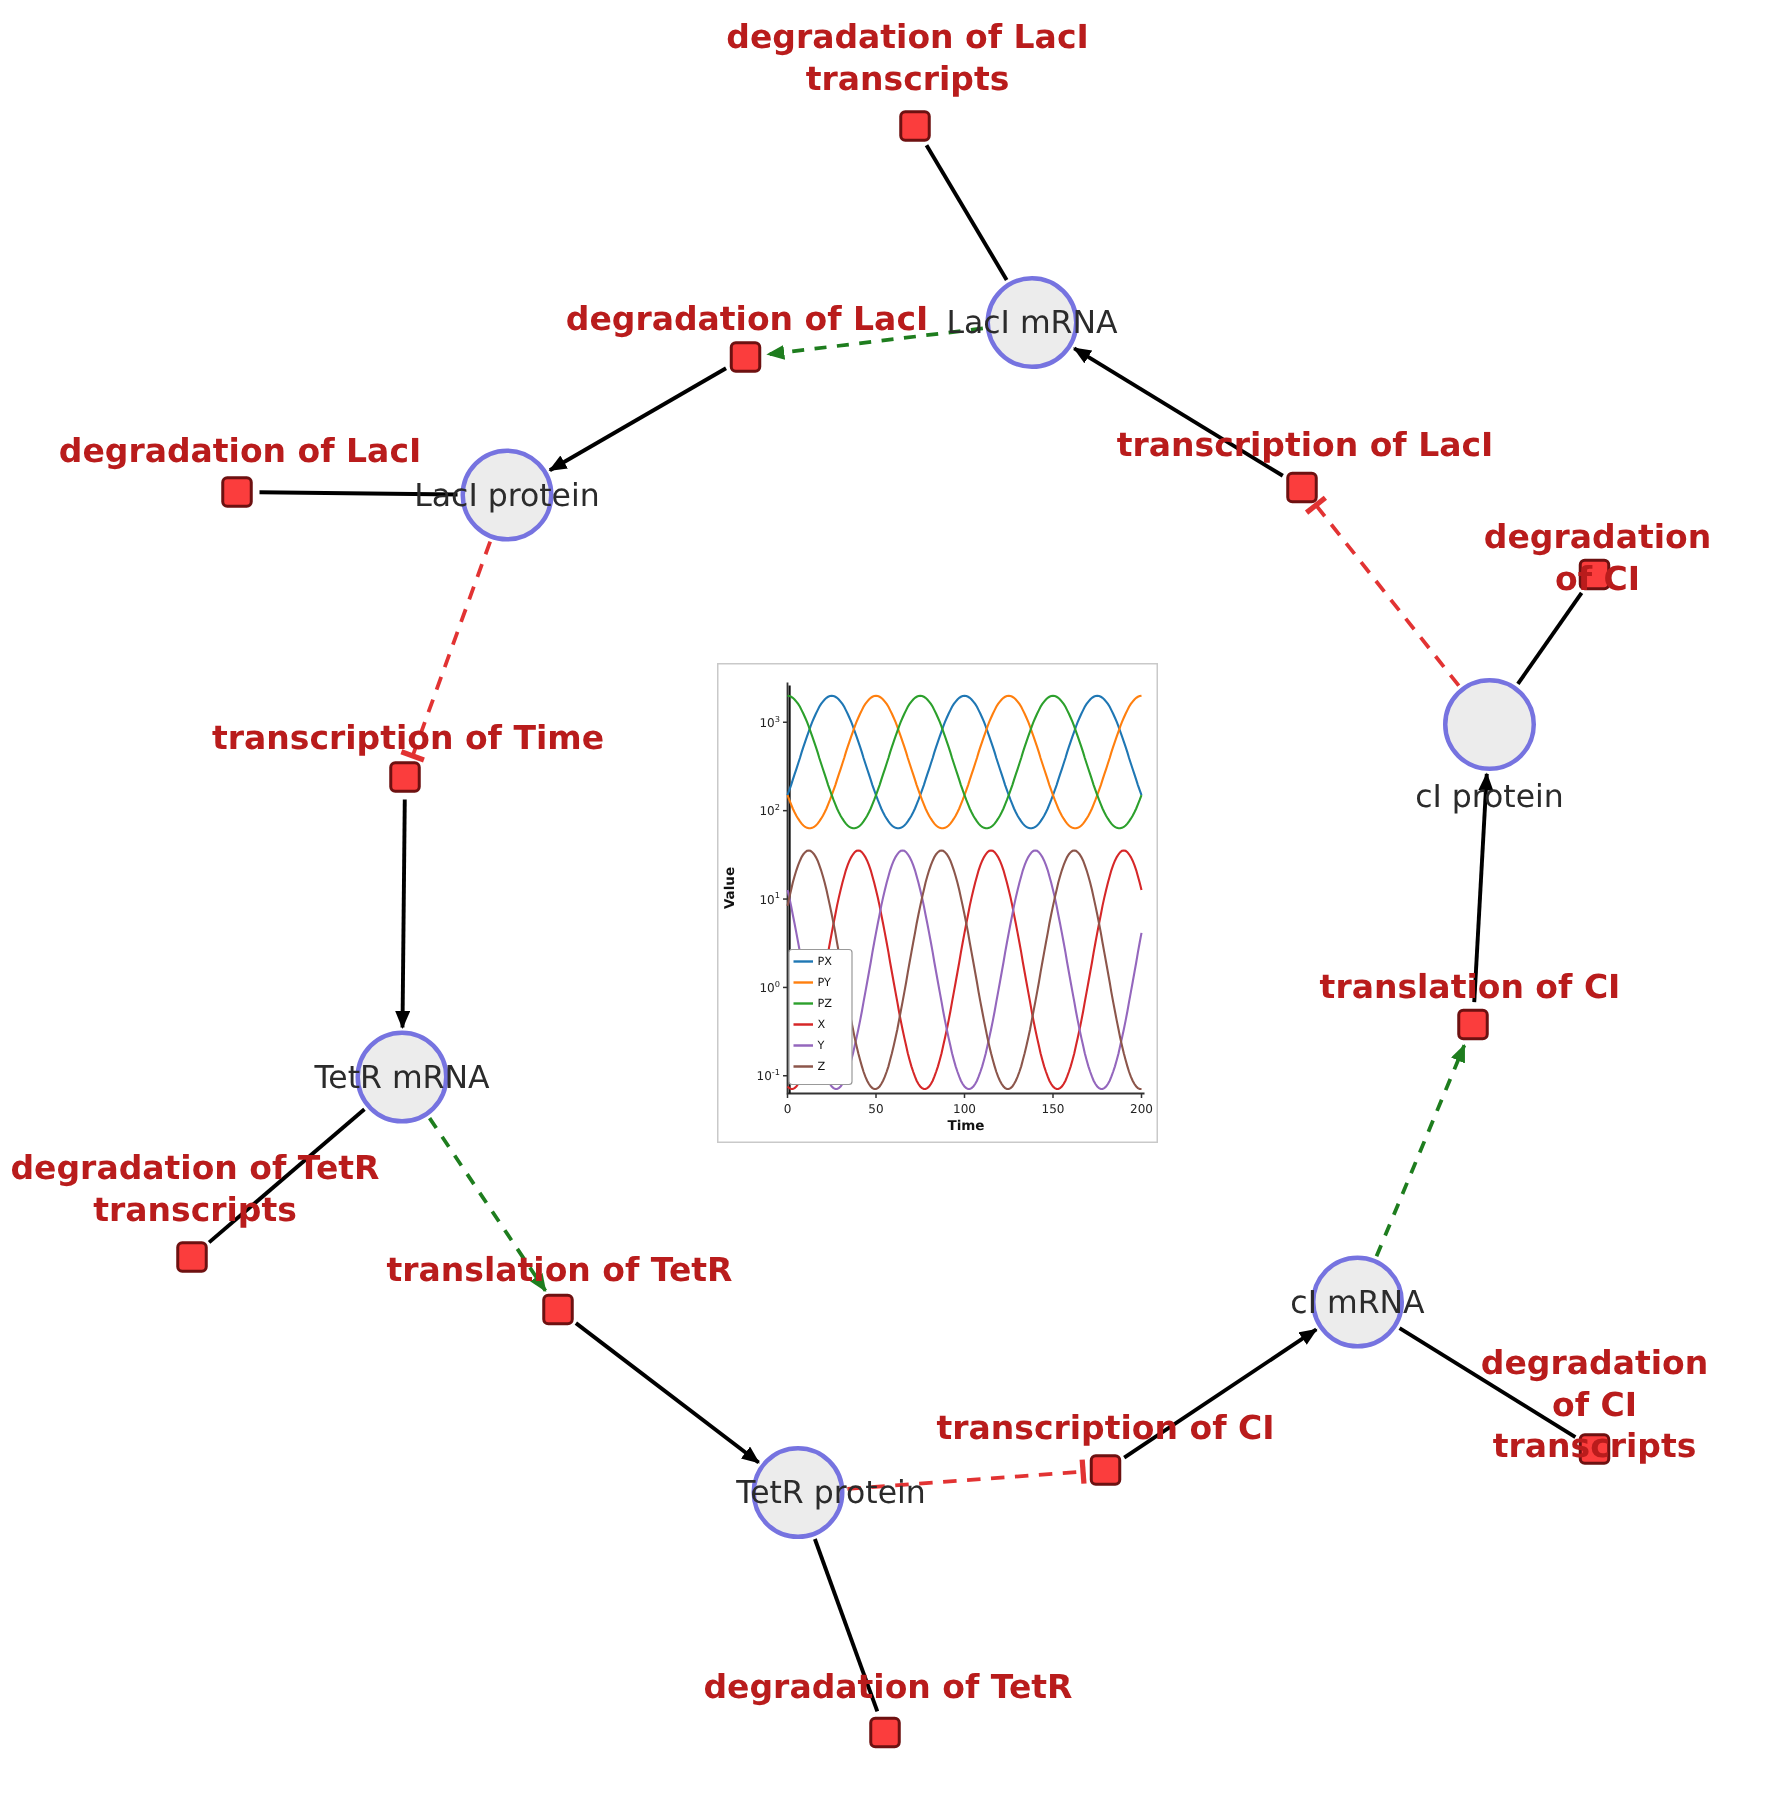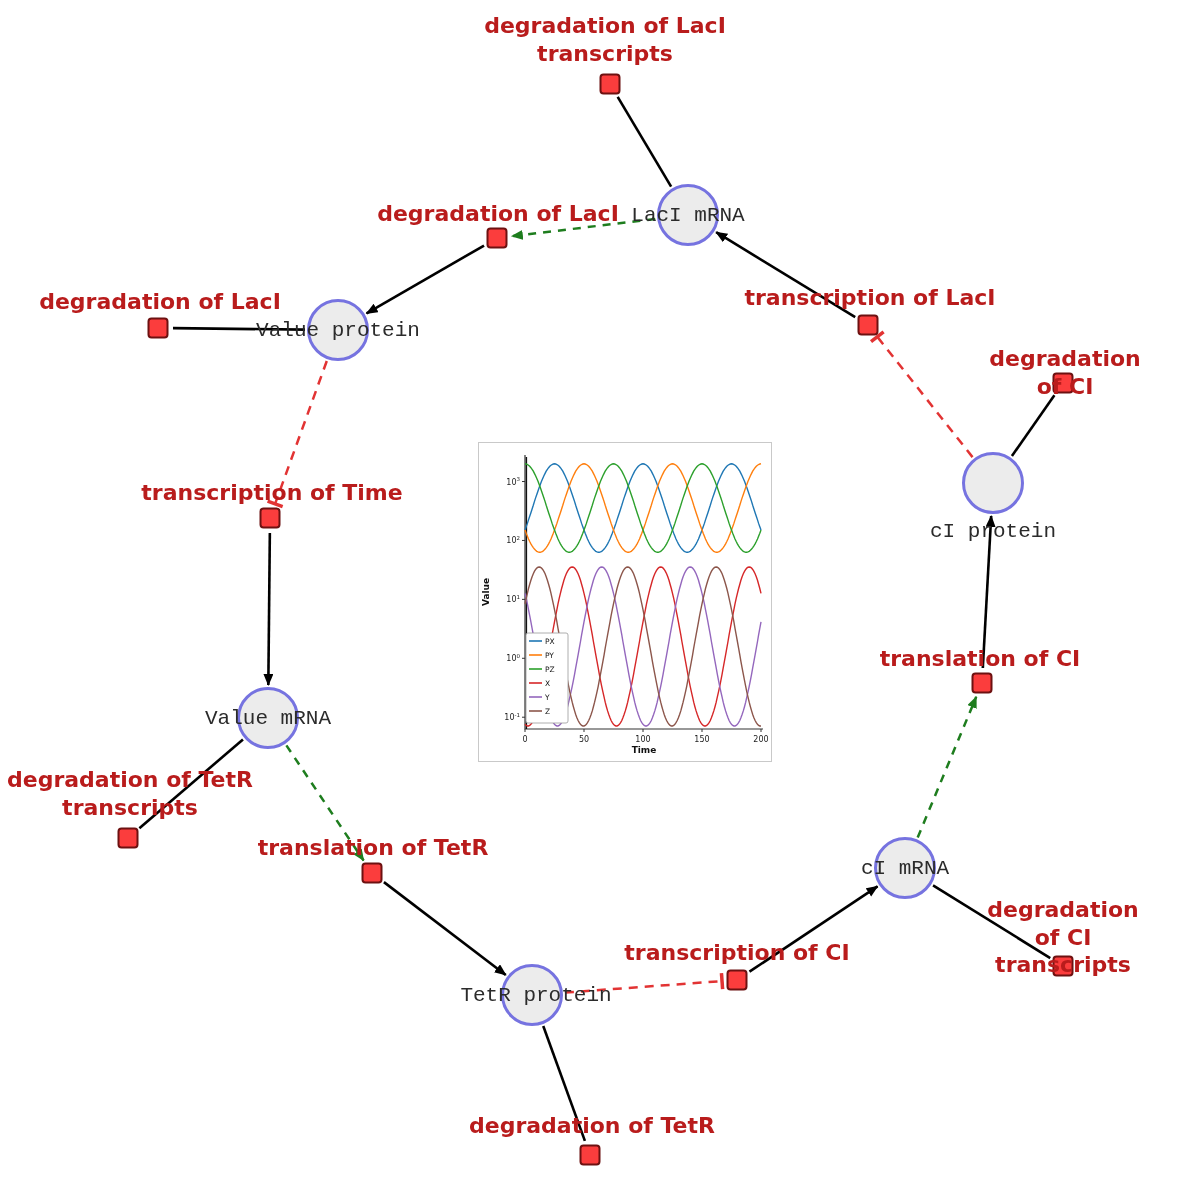--- a/index.html
+++ b/index.html
@@ -13,21 +13,21 @@
     background:#ececec; border:3px solid #7673e0; box-sizing:border-box;
     transform:translate(-50%,-50%);
   }
   .reaction-node {
     position:absolute; width:21px; height:21px; border-radius:4px;
     background:#fb3d3d; border:2.5px solid #6d1111; box-sizing:border-box;
     transform:translate(-50%,-50%);
   }
   .species-label {
     position:absolute; transform:translate(-50%,-50%);
-    font-size:21px; color:#2b2b2b; white-space:nowrap;font-family:Liberation Mono, monospace;
+    font-size:21px; color:#2b2b2b; white-space:nowrap;
   }
   .reaction-label {
     position:absolute; transform:translateX(-50%);
     font-size:22px; font-weight:bold; color:#b91c1c;
     white-space:pre-line; text-align:center; line-height:1.25;
   }
   #inset-chart {
     position:absolute; left:478px; top:442px; width:292px; height:318px;
     background:#fff; border:1px solid #c9c9c9; box-sizing:content-box;
   }
@@ -67,25 +67,25 @@
         <line x1="982.823755011357" y1="668.0226361571449" x2="991.1877389750146" y2="515.9502004542812" fill="none" stroke="#000000" stroke-width="2.6" marker-end="url(#m-arrow-black)"></line>
         <line x1="1011.9242573639898" y1="455.96534662287166" x2="1054.39806483455" y2="395.2884788077856" fill="none" stroke="#000000" stroke-width="2.6"></line>
         <line x1="972.5251948684536" y1="457.1198463137253" x2="877.3067296052484" y2="336.76370622103394" fill="none" stroke="#e23333" stroke-width="2.5" stroke-dasharray="9 7" marker-end="url(#m-tbar-red)"></line>
       </g>
   </svg>
 
   <div id="node-layer">
       <div class="species-node" style="left: 688px; top: 215px;"></div>
       <div class="species-label" style="left: 688px; top: 215px;">LacI mRNA</div>
       <div class="species-node" style="left: 338px; top: 330px;"></div>
-      <div class="species-label" style="left: 338px; top: 330px;">Value protein</div>
+      <div class="species-label" style="left: 338px; top: 330px;">LacI protein</div>
       <div class="species-node" style="left: 268px; top: 718px;"></div>
-      <div class="species-label" style="left: 268px; top: 718px;">Value mRNA</div>
+      <div class="species-label" style="left: 268px; top: 718px;">TetR mRNA</div>
       <div class="species-node" style="left: 532px; top: 995px;"></div>
-      <div class="species-label" style="left: 536px; top: 995px;">TetR protein</div>
+      <div class="species-label" style="left: 554px; top: 995px;">TetR protein</div>
       <div class="species-node" style="left: 905px; top: 868px;"></div>
       <div class="species-label" style="left: 905px; top: 868px;">cI mRNA</div>
       <div class="species-node" style="left: 993px; top: 483px;"></div>
       <div class="species-label" style="left: 993px; top: 483px; margin-top: 48px;">cI protein</div>
       <div class="reaction-node" style="left: 610px; top: 84px;"></div>
       <div class="reaction-label" style="left: 605px; top: 12px;">degradation of LacI
 transcripts</div>
       <div class="reaction-node" style="left: 497px; top: 238px;"></div>
       <div class="reaction-label" style="left: 498px; top: 200px;">degradation of LacI</div>
       <div class="reaction-node" style="left: 868px; top: 325px;"></div>

